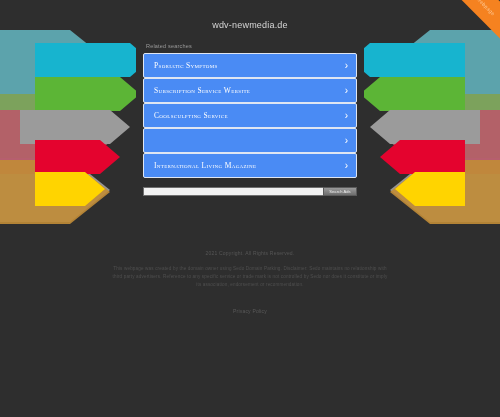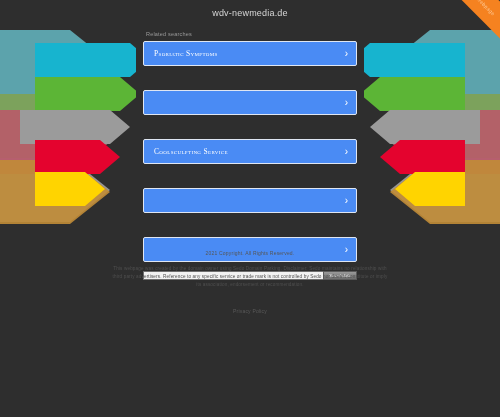--- a/index.html
+++ b/index.html
@@ -67,38 +67,38 @@
     top: 0;
     width: 214px;
     z-index: 5;
   }
 
   .site-title {
     text-align: center;
     color: #d6d6d6;
     font-size: 9px;
     letter-spacing: .2px;
-    padding-top: 8px;
+    padding-top: 20px;
     padding-bottom: 0;
     font-family: "Liberation Sans", sans-serif;
   }
 
   .related-label {
     color: #9a9a9a;
     font-size: 5.5px;
     margin-top: 13px;
     margin-bottom: 4px;
     padding-left: 3px;
     letter-spacing: .2px;
   }
 
   .link-list {
     display: flex;
     flex-direction: column;
-    gap: 24px;
+    gap: 0;
   }
 
   .link-btn {
     position: relative;
     height: 25px;
     background: #4a8bf4;
     border: 1px solid #dfe6f2;
     border-radius: 2px;
     display: flex;
     align-items: center;
@@ -247,33 +247,35 @@
     <div class="related-label">Related searches</div>
 
     <div class="link-list">
 
       <div class="link-btn">
         <span class="link-btn-label">Psoriatic Symptoms</span>
         <span class="link-btn-chevron">›</span>
       </div>
 
       <div class="link-btn">
+        <span class="link-btn-label">Subscription Service Website</span>
         <span class="link-btn-chevron">›</span>
       </div>
 
       <div class="link-btn">
         <span class="link-btn-label">Coolsculpting Service</span>
         <span class="link-btn-chevron">›</span>
       </div>
 
       <div class="link-btn">
         <span class="link-btn-chevron">›</span>
       </div>
 
       <div class="link-btn">
+        <span class="link-btn-label">International Living Magazine</span>
         <span class="link-btn-chevron">›</span>
       </div>
 
     </div>
 
     <div class="search-row">
       <input class="search-input" type="text" placeholder="" style="">
       <div class="search-btn">Search Ads</div>
     </div>
 

